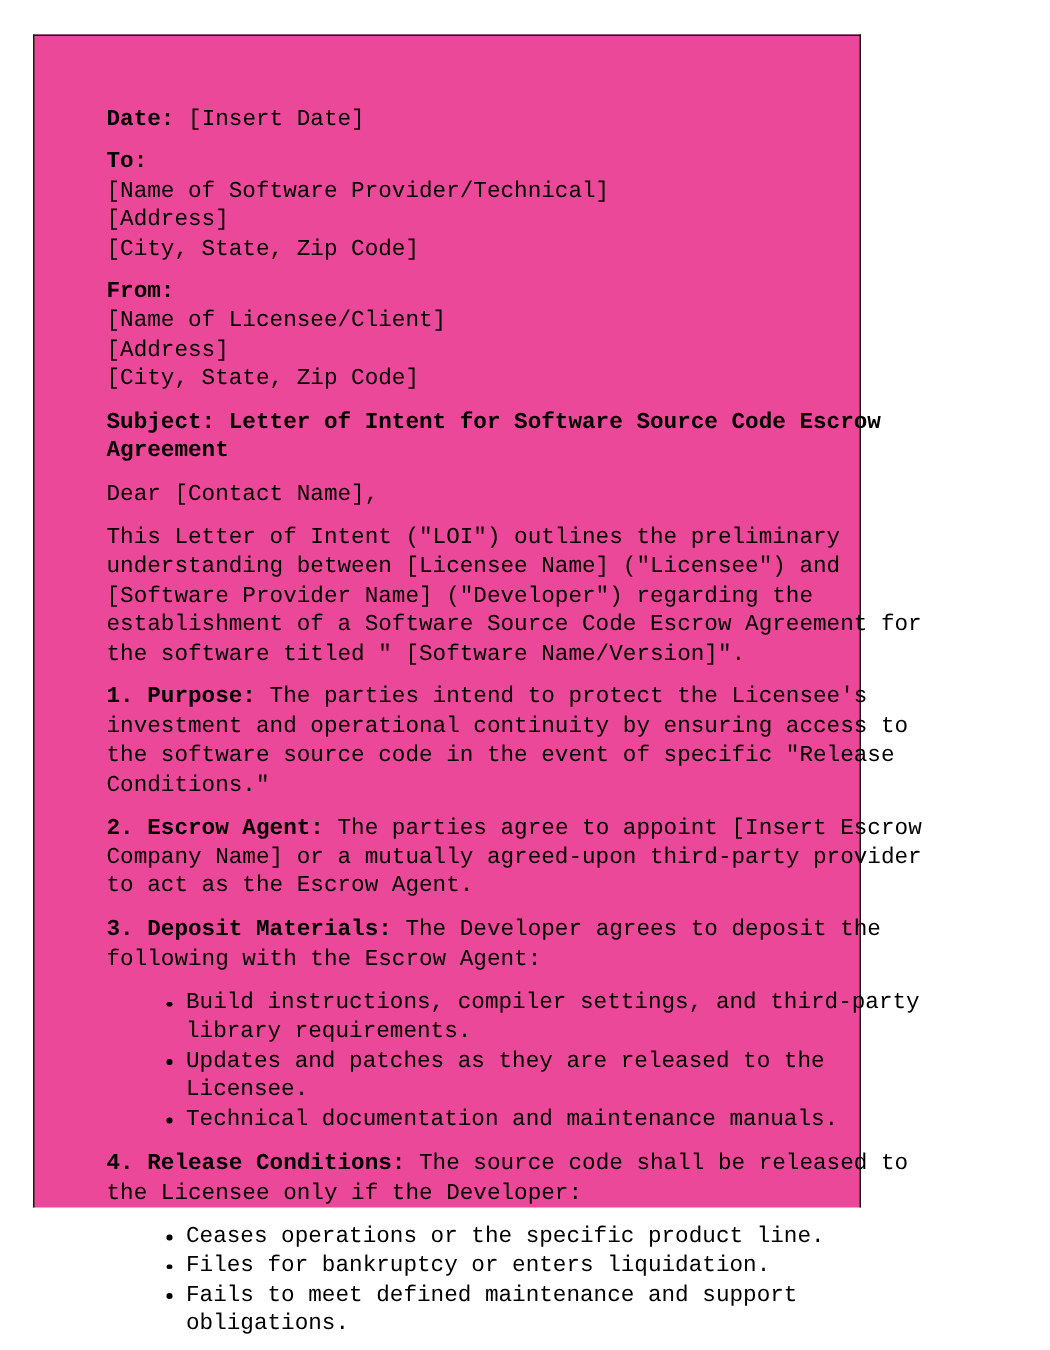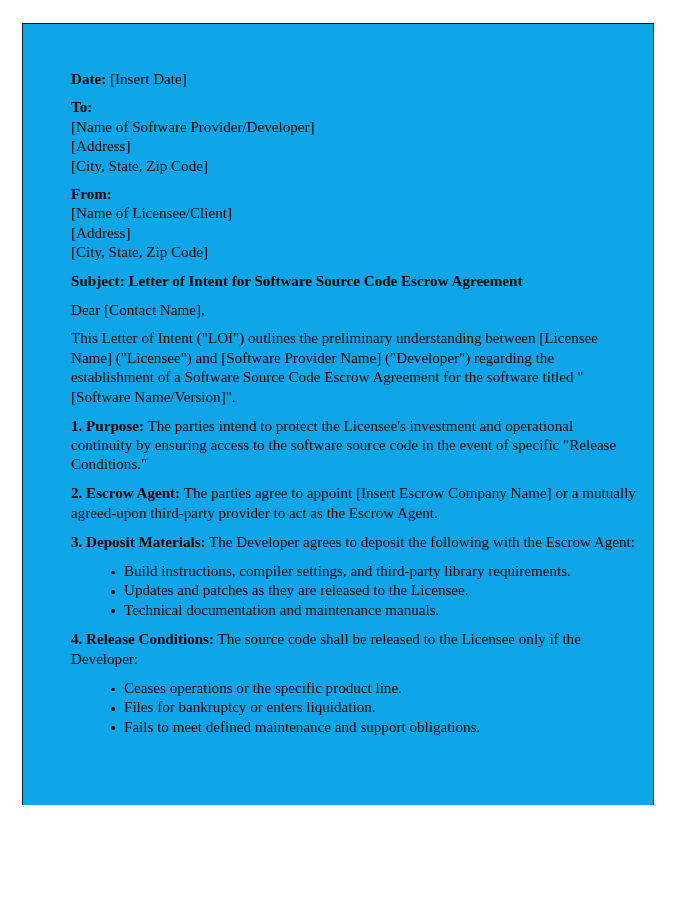--- a/index.html
+++ b/index.html
@@ -11,28 +11,29 @@
     width: 700px;
     height: 900px;
     overflow: hidden;
     font-family: "Liberation Serif", "DejaVu Serif", serif;
     color: #000000;
   }
   .page-frame {
     position: absolute;
     left: 22px;
     top: 23px;
-    width: 632px;
+    width: 552px;
     height: 782px;
     border-left: 1.5px solid #1a1a1a;
     border-right: 1.5px solid #1a1a1a;
     border-top: 1.5px solid #1a1a1a;
     border-bottom: none;
     box-sizing: border-box;
-    background: #0ea5e9;
+    background: #ec4899;
+    font-family: Liberation Mono, monospace;
   }
   .doc-body {
     position: absolute;
     left: 48px;
     top: 46px;
     width: 565px;
     font-size: 15.1px;
     line-height: 19.4px;
   }
   .line {
@@ -81,21 +82,21 @@
 <body>
 
 <div class="page-frame">
   <div class="doc-body">
 
     <div class="para line"><span class="bold">Date:</span> <span>[Insert Date]</span></div>
 
     <div class="blk-gap"></div>
 
     <div class="para line bold">To:</div>
-    <div class="para line">[Name of Software Provider/Developer]</div>
+    <div class="para line">[Name of Software Provider/Technical]</div>
     <div class="para line">[Address]</div>
     <div class="para line">[City, State, Zip Code]</div>
 
     <div class="blk-gap"></div>
 
     <div class="para line bold">From:</div>
     <div class="para line">[Name of Licensee/Client]</div>
     <div class="para line">[Address]</div>
     <div class="para line">[City, State, Zip Code]</div>
 

